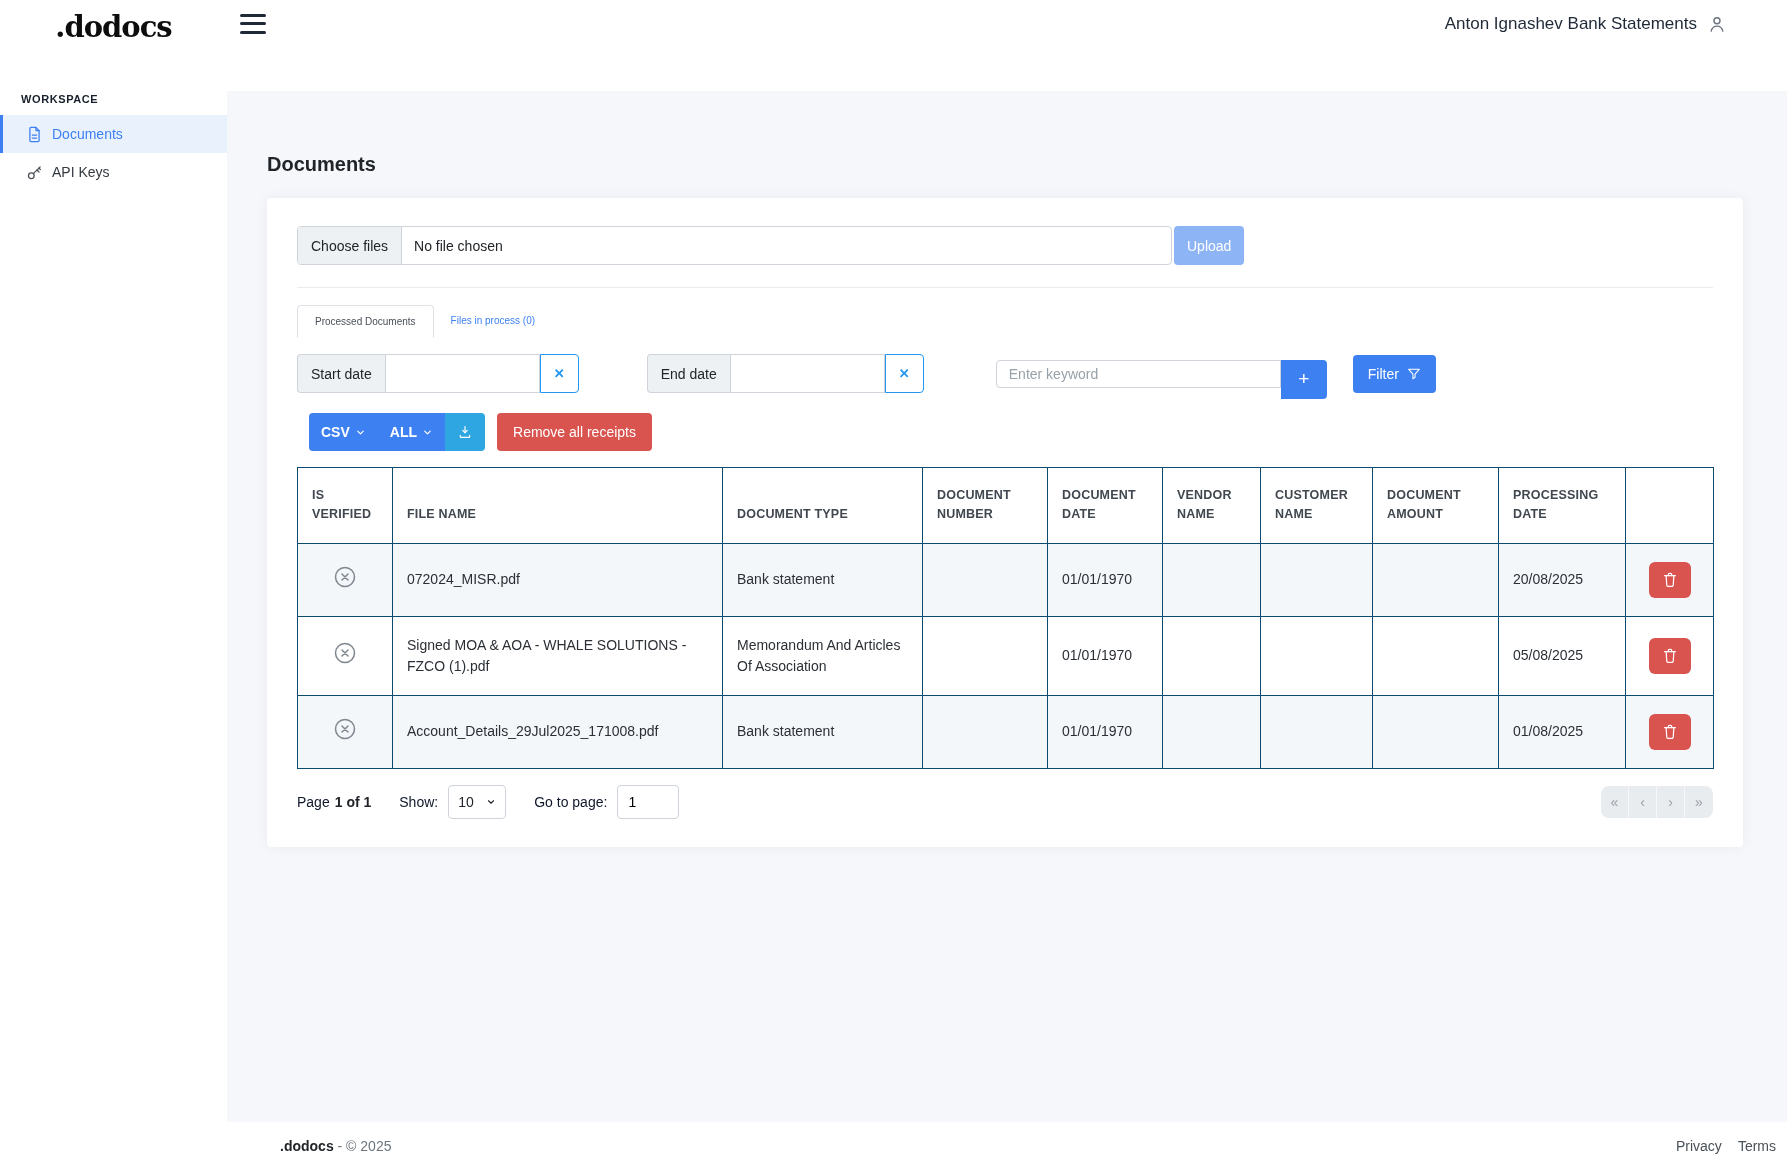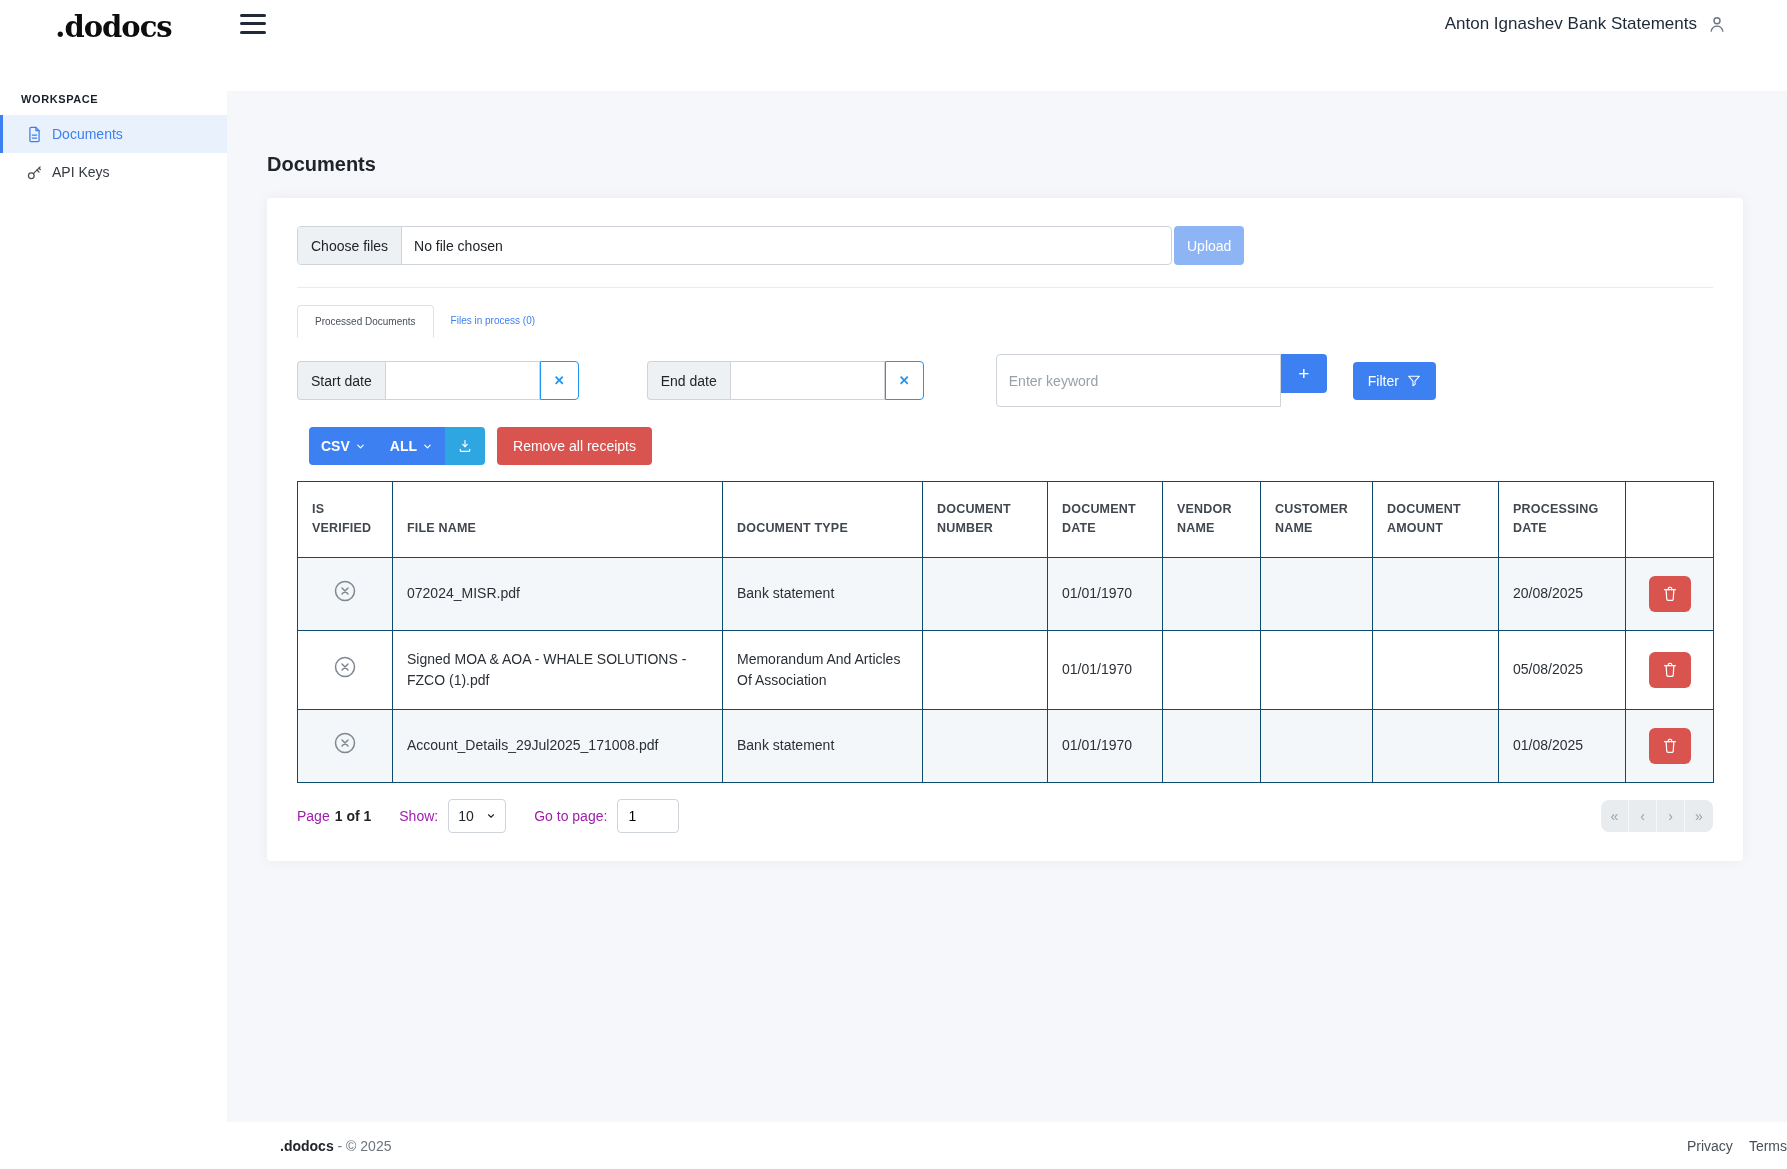--- a/index.html
+++ b/index.html
@@ -61,21 +61,21 @@
   .filters { display:flex; align-items:center; margin-top:16px; }
   .input-group { display:flex; height:39px; }
   .ig-label { background:#eef1f4; border:1px solid #ced4da; border-right:none;
               border-radius:4px 0 0 4px; display:flex; align-items:center;
               padding:0 13px; color:#212529; }
   .ig-input { width:155px; border:1px solid #ced4da; outline:none; padding:0 10px;
               font-size:14px; font-family:inherit; }
   .ig-clear { width:39px; background:#fff; border:1px solid #2196f3; color:#2196f3;
               border-radius:0 4px 4px 0; font-size:13px; font-weight:700; cursor:pointer; }
   .gap-a { width:68px; } .gap-b { width:72px; } .gap-c { width:26px; }
-  .keyword-group { display:flex; height:53px; }
+  .keyword-group { display:flex; height:28px; }
   .keyword-input { width:285px; border:1px solid #ced4da; border-radius:4px 0 0 4px;
                    outline:none; padding:0 12px; font-size:14px; font-family:inherit; }
   .keyword-input::placeholder { color:#98a1a8; }
   .btn-plus { width:46px; height:39px; background:#3d80f2; color:#fff; font-size:19px;
               border-radius:0 4px 4px 0; }
   .btn-filter { height:38px; background:#3d80f2; color:#fff; padding:0 15px; gap:8px; }
 
   
   .actions { display:flex; align-items:center; margin-top:20px;padding-left:12px; }
   .btn-group { display:flex; }
@@ -95,36 +95,36 @@
   .docs td { vertical-align:middle; color:#2b3036; line-height:1.5; }
   .docs tr.striped td { background:#f4f7fa; }
   .docs td.center { text-align:center; }
   .row-a td { height:56px; } .row-b td { height:70px; } .row-c td { height:56px; }
   .btn-delete { width:42px; height:36px; background:#d9534f; border-radius:6px; }
 
   
   .pager-row { display:flex; align-items:center; justify-content:space-between;
                margin-top:16px; width:1416px; }
   .pager-left { display:flex; align-items:center; }
-  .pager-left .lbl { color:#a21caf; }
+  .pager-left .lbl { color:#0f172a; }
   .bold { font-weight:700; }
   .sp1 { width:5px; } .sp2 { width:28px; } .sp3 { width:10px; }
   .select-box { display:flex; align-items:center; justify-content:space-between;
                 width:58px; height:34px; border:1px solid #ced4da; border-radius:4px;
                 padding:0 9px; cursor:pointer; background:#fff; }
   .goto-input { width:62px; height:34px; border:1px solid #ced4da; border-radius:4px;
                 padding:0 10px; font-size:14px; font-family:inherit; outline:none; }
   .pager-btns { display:flex; border-radius:8px; overflow:hidden; }
   .pg-btn { width:28px; height:32px; background:#e9ecef; border:none; color:#9aa1a8;
             font-size:14px; cursor:pointer; border-right:1px solid #f5f7fb; }
   .pg-btn:last-child { border-right:none; }
 
   
   footer { height:47px; background:#fff; display:flex; align-items:center;
-           justify-content:space-between; padding:0 0 0 280px; font-size:14px; }
+           justify-content:space-between; padding:0 11px 0 280px; font-size:14px; }
   .foot-left { color:#6c757d; }
   .foot-brand { font-weight:700; color:#212529; }
   .foot-links { display:flex; gap:16px; }
   .foot-links a { color:#495057; text-decoration:none; cursor:pointer; }
 
   svg { display:block; }
 </style>
 </head>
 <body>
 

